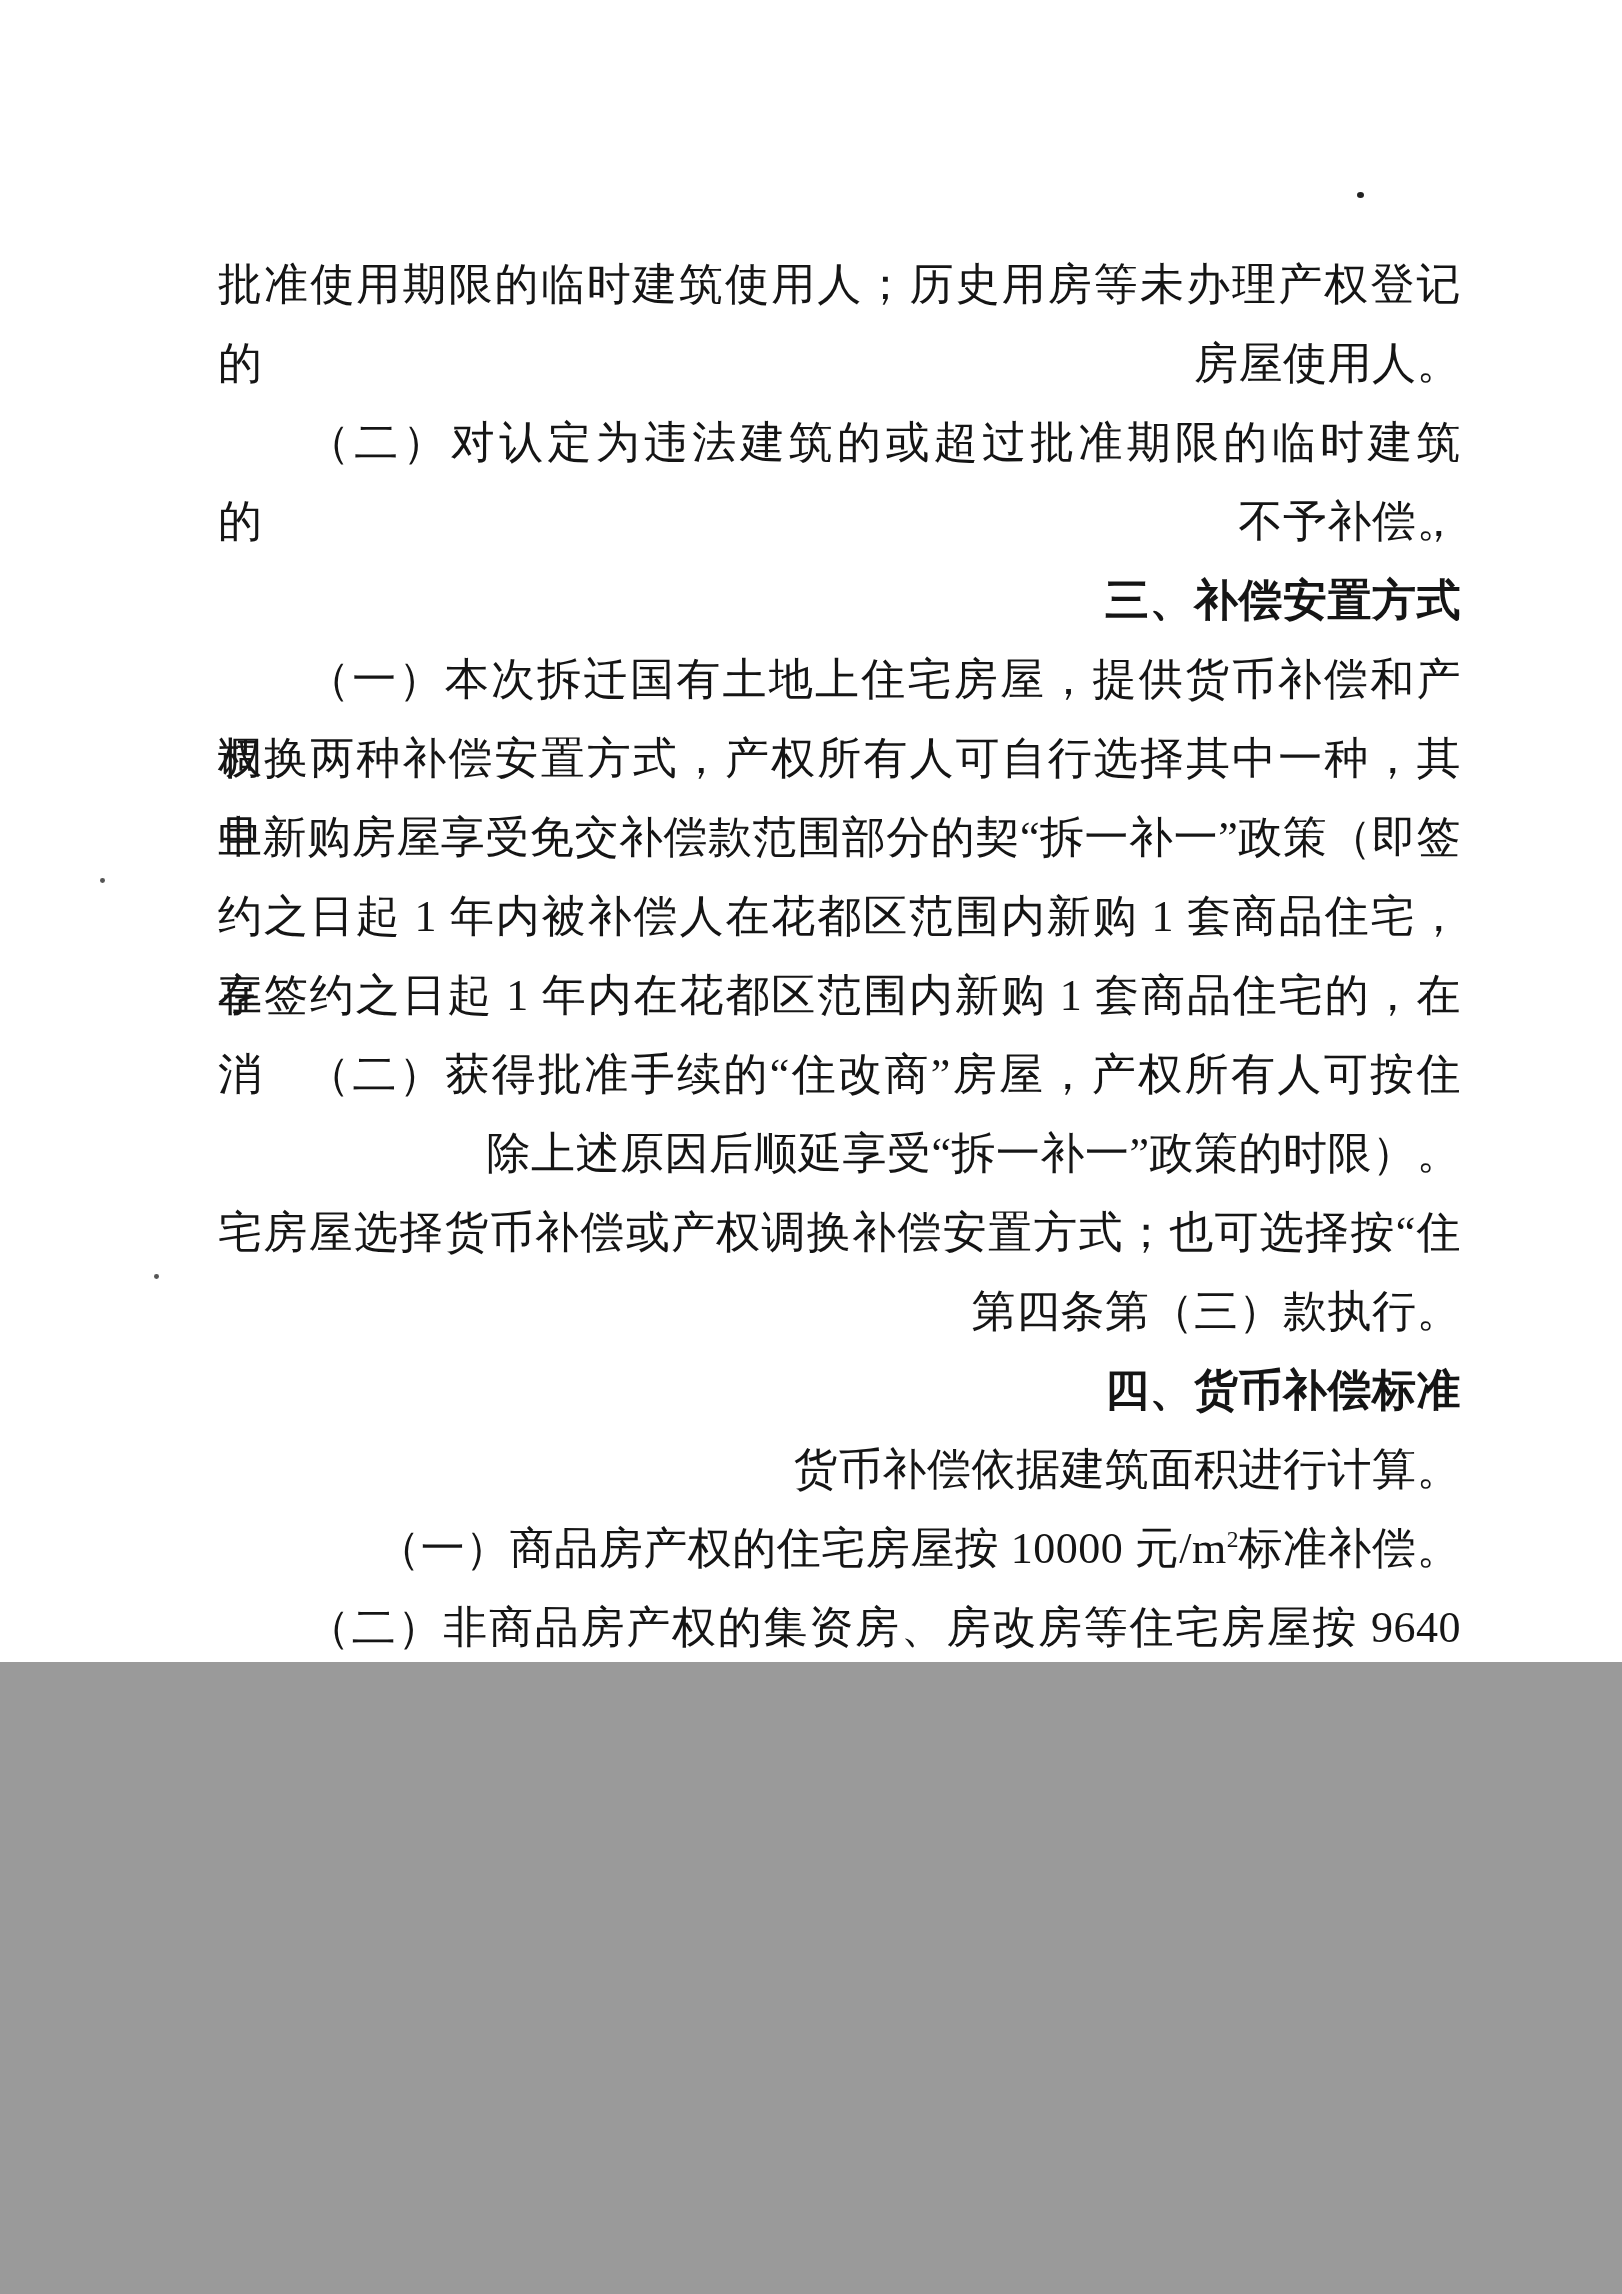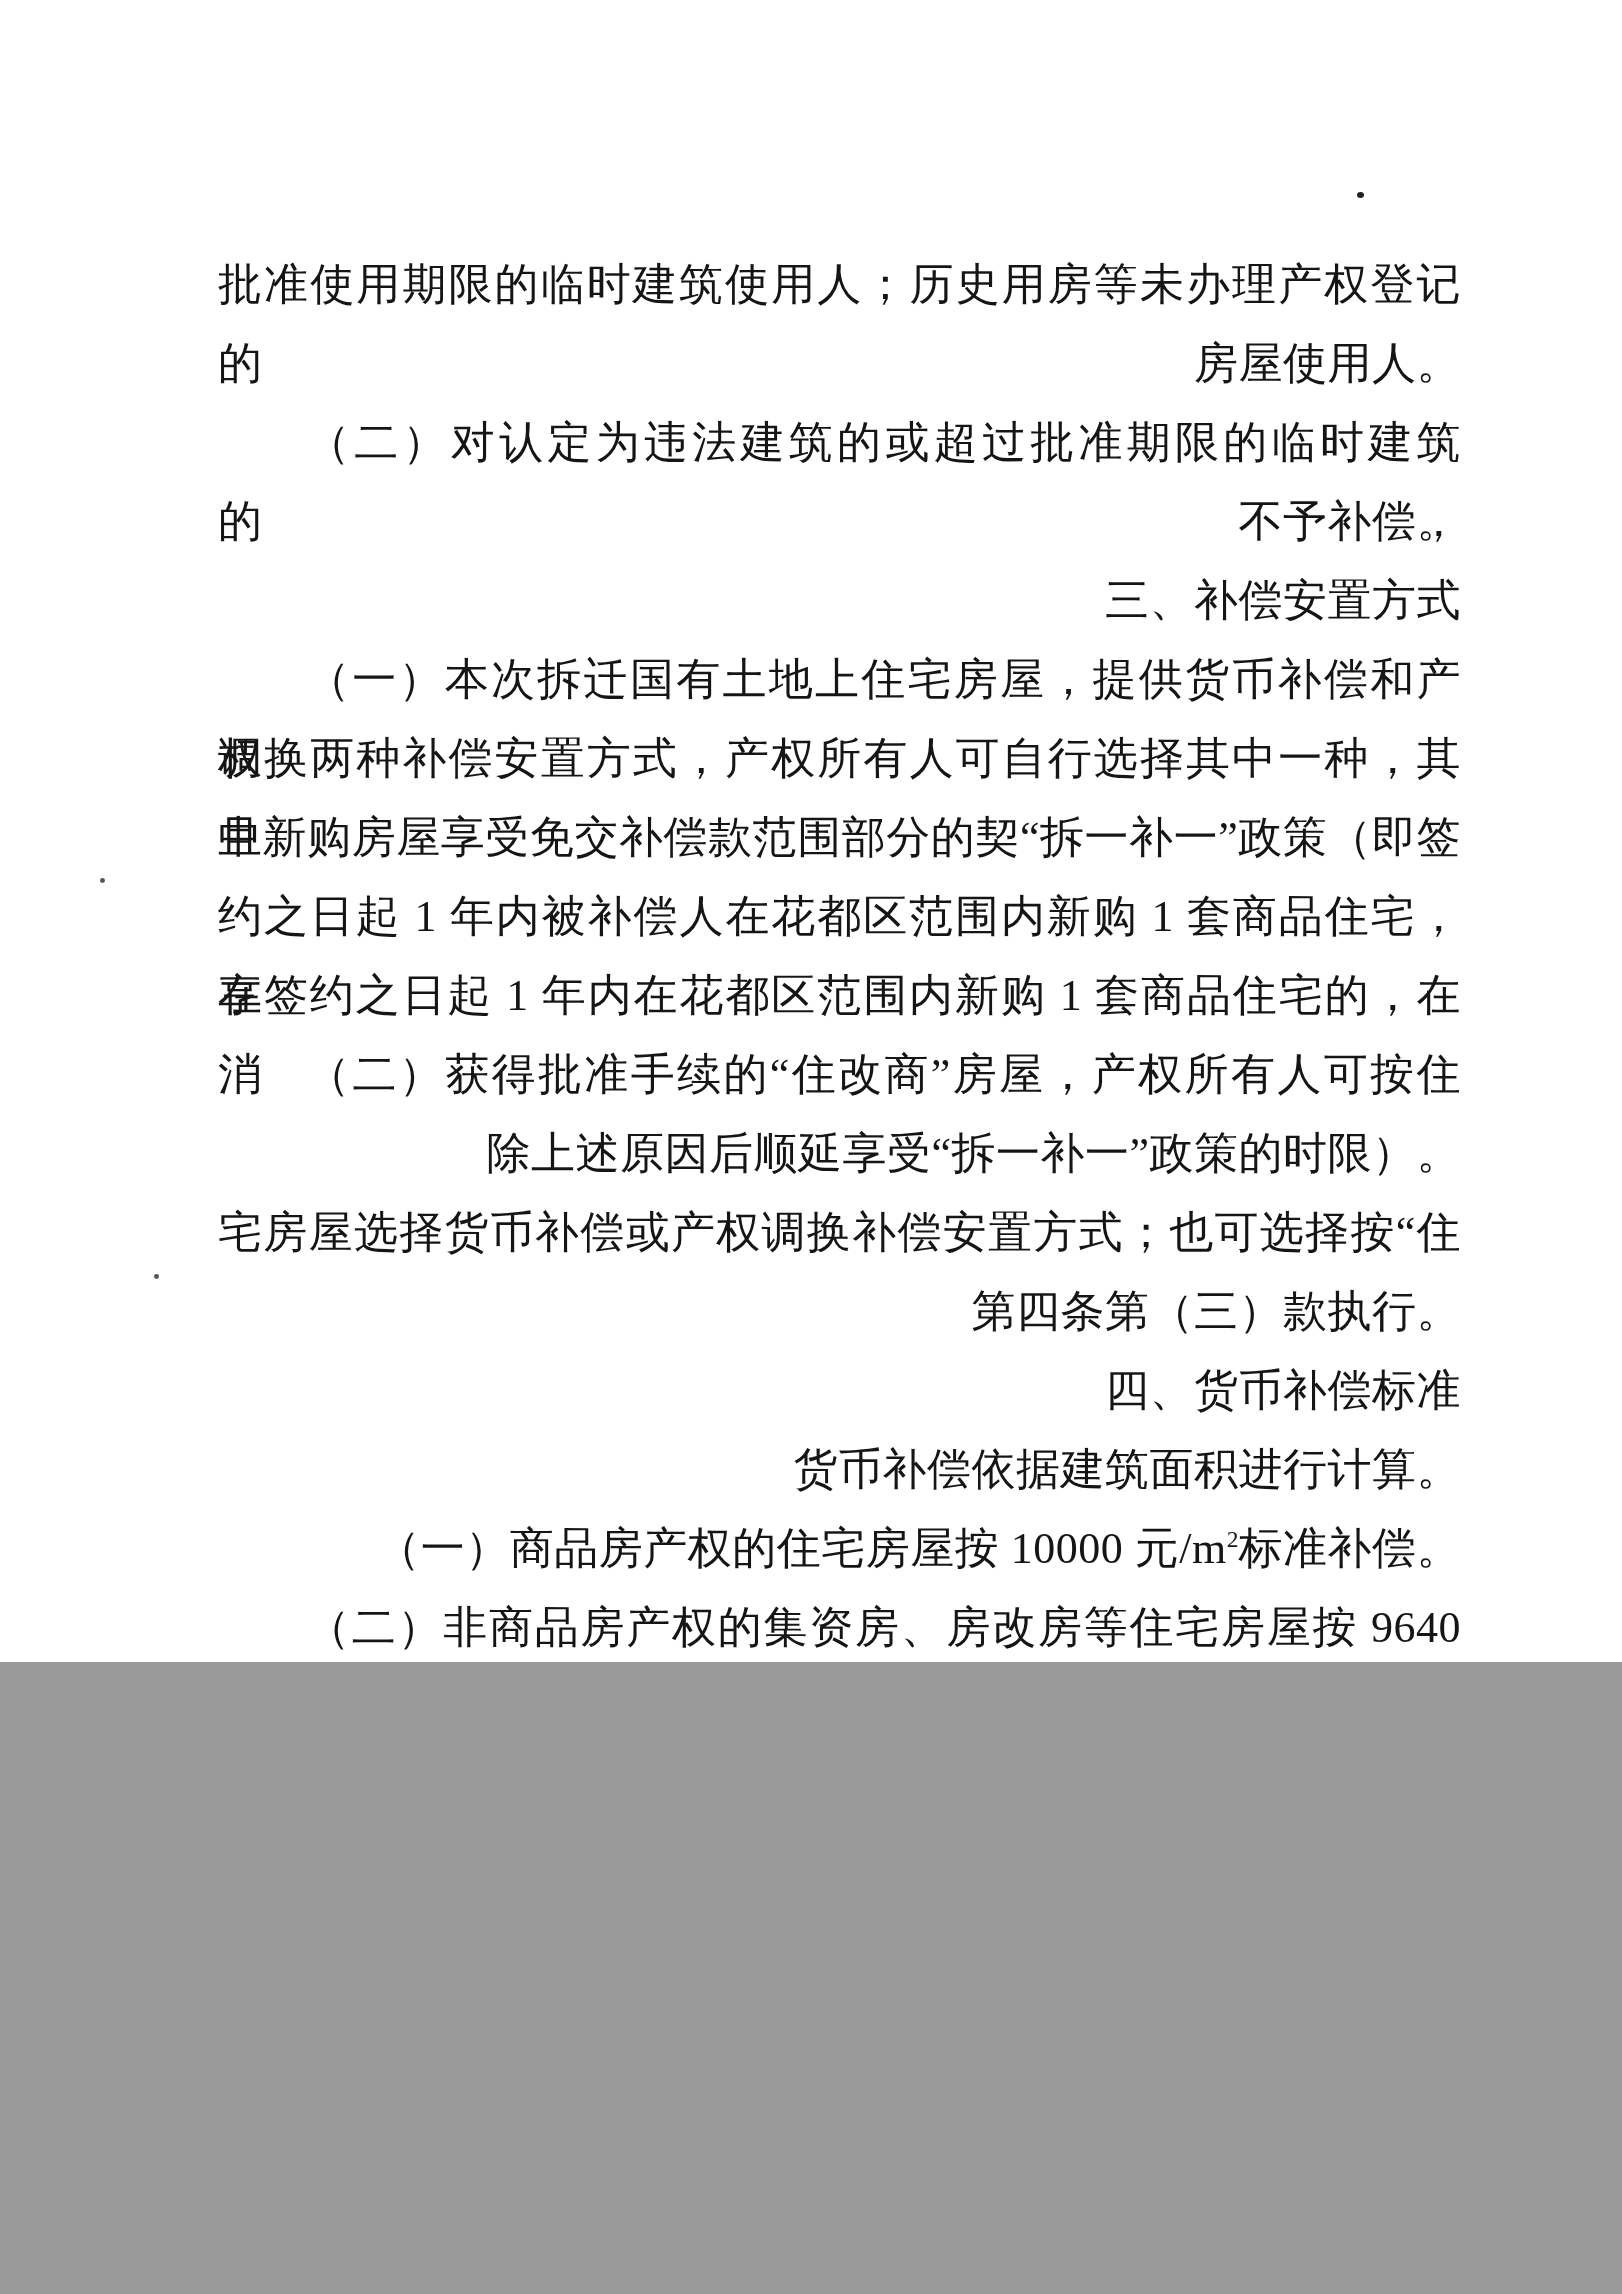--- a/index.html
+++ b/index.html
@@ -17,21 +17,21 @@
     width:1243px;
     font-size:44px;
     line-height:79px;
     letter-spacing:0.5px;
     text-align:left;
     white-space:nowrap;
   }
   .line{height:79px;white-space:normal;overflow:visible;text-align:right;}
   .line.justify{text-align:justify;text-align-last:justify;}
   .line.indent{text-indent:88px;}
-  .line.bold{font-weight:normal;}
+  .line.bold{font-weight:bold;}
   sup{font-size:23.5px;line-height:0;vertical-align:super;letter-spacing:0;}
   .page-number{
     position:absolute;
     left:1230px;top:2007px;
     width:196px;
     font-size:39px;
     text-align:center;
     letter-spacing:2px;
     white-space:nowrap;
   }

